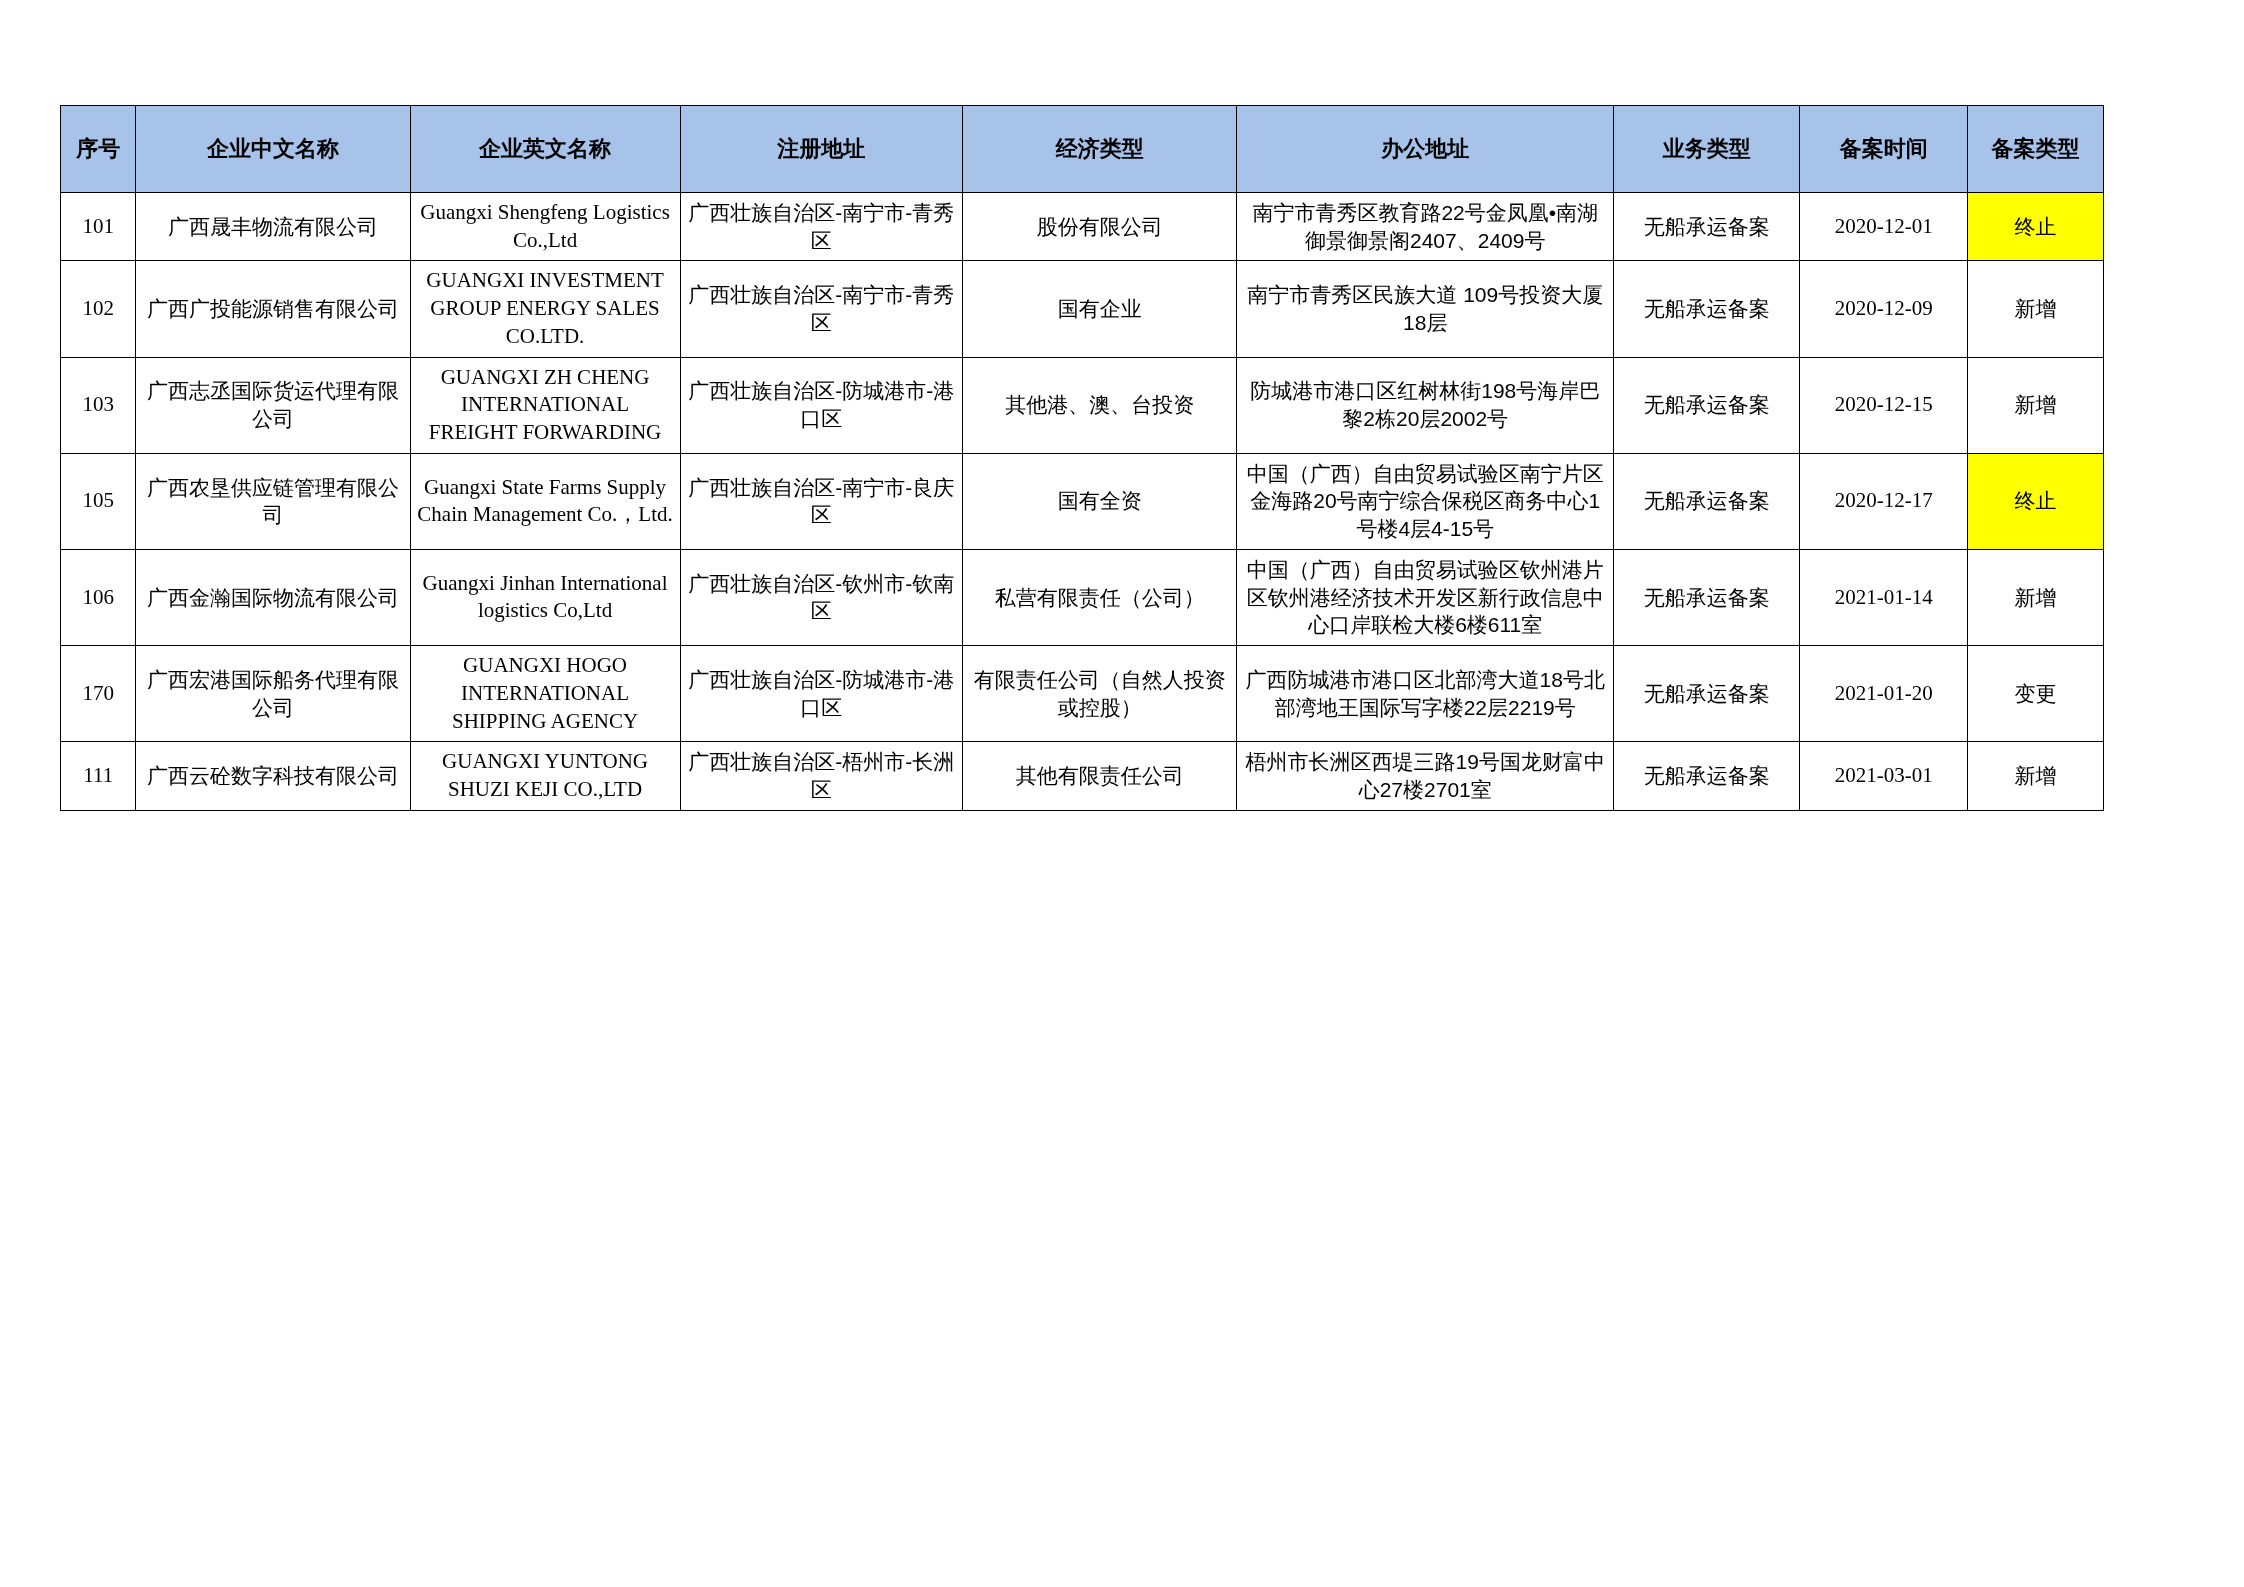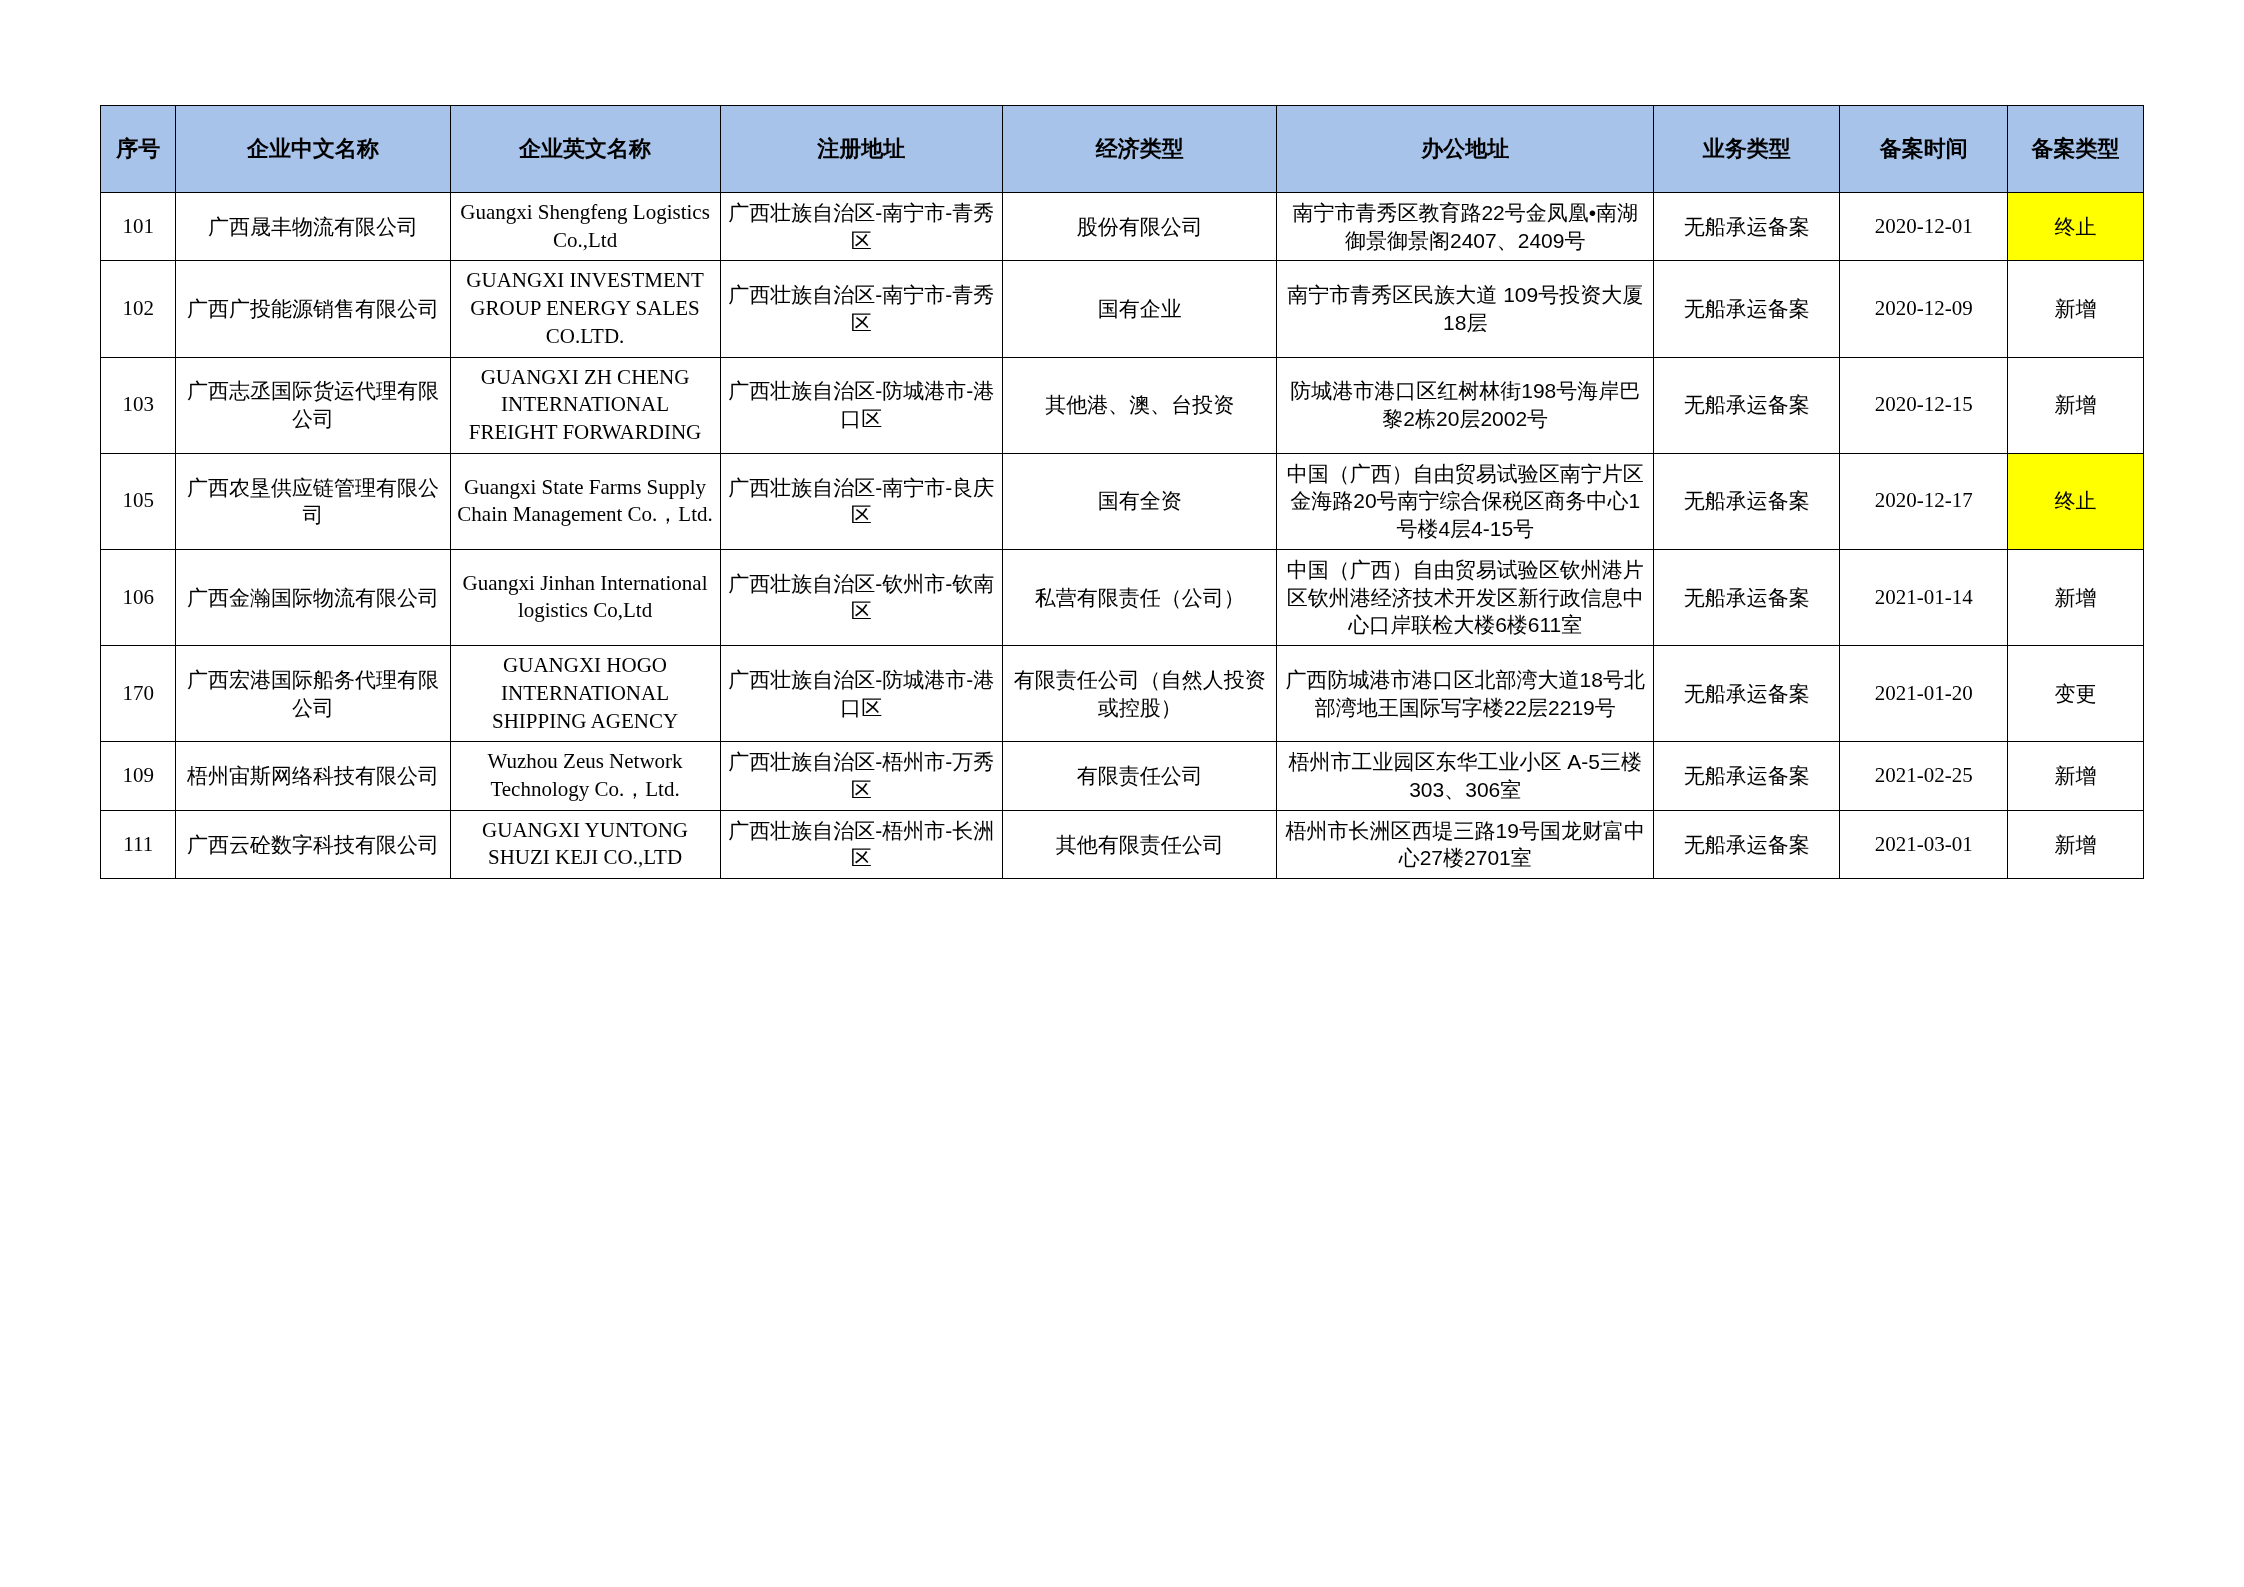--- a/index.html
+++ b/index.html
@@ -12,21 +12,21 @@
     height: 1587px;
     font-family: "Liberation Serif", "DejaVu Serif", serif;
     color: #000000;
     overflow: hidden;
   }
   .page {
     position: relative;
     width: 2060px;
     height: 1587px;
     box-sizing: border-box;
-    padding: 105px 0 0 100px;
+    padding: 105px 0 0 60px;
   }
   table.reg-table {
     border-collapse: collapse;
     table-layout: fixed;
     width: 2044px;
     border: 1.5px solid #000;
   }
   table.reg-table th,
   table.reg-table td {
     border: 1.2px solid #000;
@@ -157,31 +157,20 @@
           <td class="cn">广西宏港国际船务代理有限公司</td>
           <td class="en">GUANGXI  HOGO INTERNATIONAL SHIPPING AGENCY</td>
           <td class="reg">广西壮族自治区-防城港市-港口区</td>
           <td class="econ">有限责任公司（自然人投资或控股）</td>
           <td class="office">广西防城港市港口区北部湾大道18号北部湾地王国际写字楼22层2219号</td>
           <td class="biz">无船承运备案</td>
           <td class="date">2021-01-20</td>
           <td class="rtype">变更</td>
         </tr>
         <tr>
-          <td class="seq">109</td>
-          <td class="cn">梧州宙斯网络科技有限公司</td>
-          <td class="en">Wuzhou Zeus Network Technology Co.，Ltd.</td>
-          <td class="reg">广西壮族自治区-梧州市-万秀区</td>
-          <td class="econ">有限责任公司</td>
-          <td class="office">梧州市工业园区东华工业小区 A-5三楼303、306室</td>
-          <td class="biz">无船承运备案</td>
-          <td class="date">2021-02-25</td>
-          <td class="rtype">新增</td>
-        </tr>
-        <tr>
           <td class="seq">111</td>
           <td class="cn">广西云砼数字科技有限公司</td>
           <td class="en">GUANGXI YUNTONG SHUZI KEJI CO.,LTD</td>
           <td class="reg">广西壮族自治区-梧州市-长洲区</td>
           <td class="econ">其他有限责任公司</td>
           <td class="office">梧州市长洲区西堤三路19号国龙财富中心27楼2701室</td>
           <td class="biz">无船承运备案</td>
           <td class="date">2021-03-01</td>
           <td class="rtype">新增</td>
         </tr>

